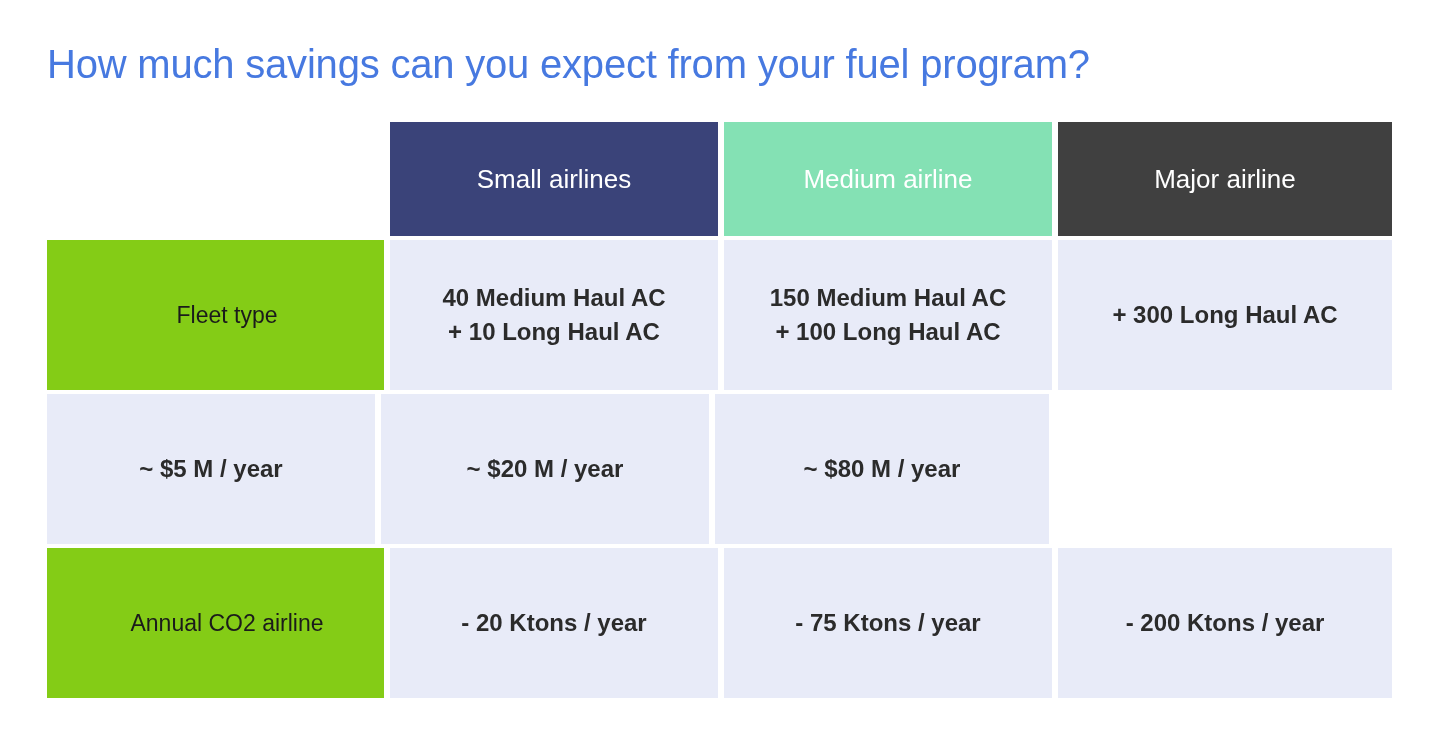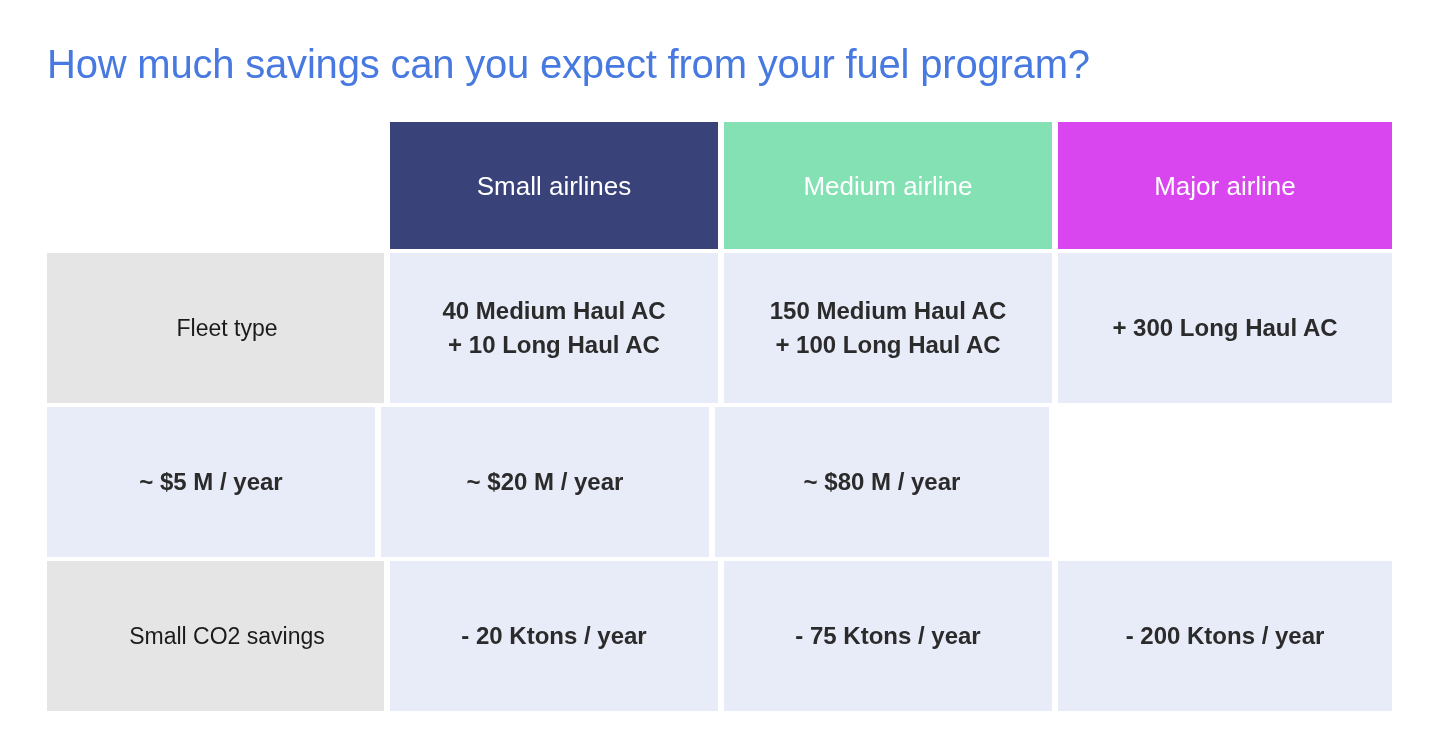--- a/index.html
+++ b/index.html
@@ -55,41 +55,41 @@
     text-align: center;
     box-sizing: border-box;
   }
 
   
   .col-label { width: 337px; flex: 0 0 337px; }
   .col-data  { width: 328px; flex: 0 0 328px; }
   .col-data.last { width: 334px; flex: 0 0 334px; }
 
   
-  .row-header { height: 127px; justify-content: center; }
+  .row-header { height: 114px; justify-content: center; }
 
   .row-header .cell-corner {
     background: transparent;
   }
 
   .header-cell {
     color: #ffffff;
     font-size: 26px;
     line-height: 32px;
     font-weight: 400;
   }
   .header-cell.small   { background: #3a4379; }
   .header-cell.medium  { background: #84e1b4; }
-  .header-cell.major   { background: #d946ef; }
+  .header-cell.major   { background: #404040; }
 
   
   .row-body { height: 150px; }
 
   .label-cell {
-    background: #e5e5e5;
+    background: #84cc16;
     color: #1b1b1b;
     font-size: 23px;
     line-height: 30px;
     font-weight: 400;
     padding-left: 23px;
   }
 
   .data-cell {
     background: #e8ebf8;
     color: #2b2b2b;
@@ -150,21 +150,21 @@
       </div>
     </div>
     <div class="cell col-data last data-cell">
       <div>
         <span class="line">~ $80 M / year</span>
       </div>
     </div>
   </div>
 
   <div class="row row-body">
-    <div class="cell col-label label-cell">Small CO2 savings</div>
+    <div class="cell col-label label-cell">Annual CO2 airline</div>
     <div class="cell col-data data-cell">
       <div>
         <span class="line">- 20 Ktons / year</span>
       </div>
     </div>
     <div class="cell col-data data-cell">
       <div>
         <span class="line">- 75 Ktons / year</span>
       </div>
     </div>

